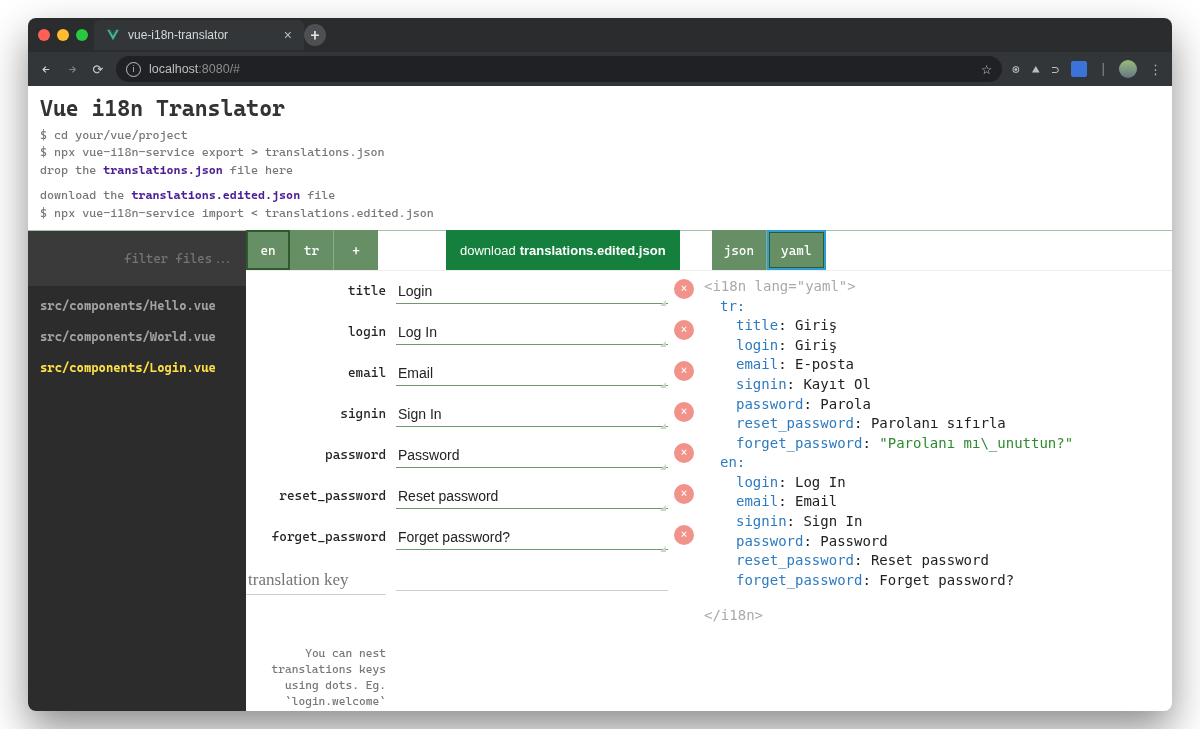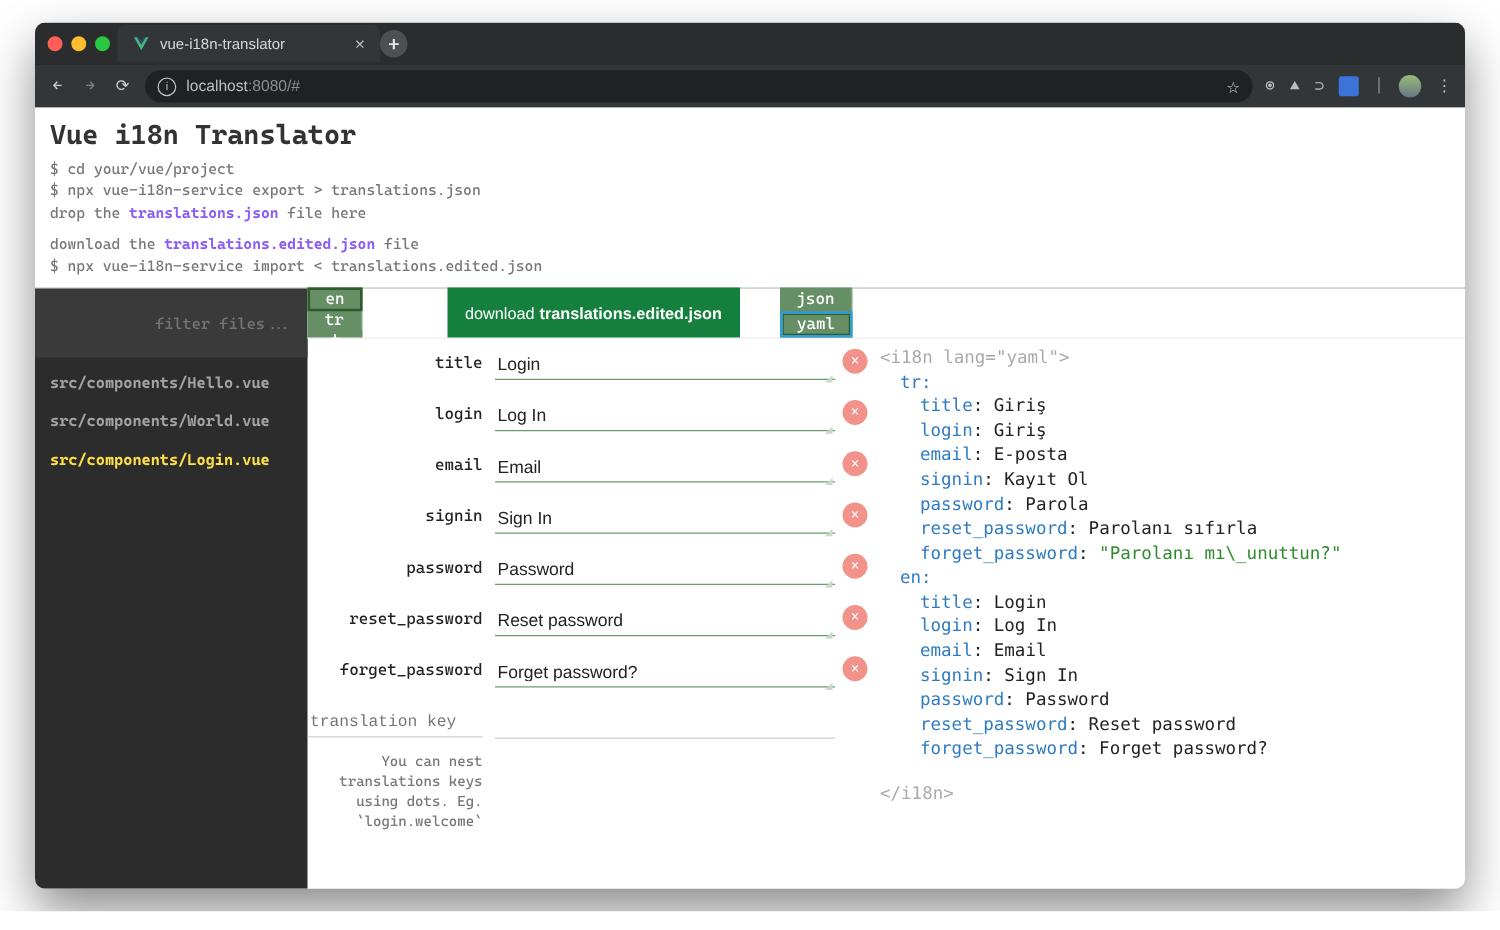--- a/index.html
+++ b/index.html
@@ -50,40 +50,40 @@
   .righticons .avatar{width:18px;height:18px;border-radius:50%;background:linear-gradient(#9b7,#678);}
   .righticons .gblue{width:16px;height:16px;background:#3b73d8;border-radius:2px;}
 
   
   .apphdr { padding:10px 12px 8px; border-bottom:1px solid #a8c2a8; background:#fff;}
   .apphdr h1 { font-size:22px; font-weight:700; color:#333; margin-bottom:6px;}
   .apphdr pre {
     font-family:inherit; color:#777; font-size:12px; line-height:1.45; white-space:pre;
   }
   .apphdr .blk { margin-bottom:8px;}
-  .apphdr strong{color:#8b5cf6}
+  .apphdr strong{color:#4c1d95}
 
   
   .main { display:flex; height:480px; }
   .sidebar { width:218px; background:#2c2c2c; color:#bdbdbd; display:flex; flex-direction:column;}
   .filter {
     background:#3a3a3a; color:#9a9a9a; border:none; outline:none;
     padding:20px 12px; font-family:inherit; font-size:12.5px;text-align:right;
   }
   .filelist { padding:4px 0;}
   .fileitem { padding:8px 12px; font-size:12.5px; color:#a3a3a3; cursor:pointer; white-space:nowrap;font-weight:bold;}
   .fileitem.active { color:#fde047; font-weight:700;}
 
   .center { flex:1; display:flex; flex-direction:column; }
   .toolbar {
     display:flex; align-items:center; gap:12px; height:40px;
     background:#fff; border-bottom:1px solid #eee; padding:0 0 0 0;
   }
   
-  .btngrp { display:flex; background:#668f66; height:40px;flex-direction:column; }
+  .btngrp { display:flex; background:#668f66; height:40px; }
   .tbtn {
     min-width:44px; padding:0 12px; height:40px; display:flex;align-items:center;justify-content:center;
     color:#fff; font-size:13px; border-right:1px solid rgba(255,255,255,.25); cursor:pointer;
     font-family:inherit;
   }
   .tbtn:last-child{border-right:none}
   .tbtn.active{ border:2px solid #2e5a2e; }
   .downloadbtn {
     background:#15803d; color:#fff; height:40px; display:flex; align-items:center;
     padding:0 14px; font-family:-apple-system,BlinkMacSystemFont,sans-serif; font-size:13px;
@@ -116,25 +116,25 @@
     position:absolute; right:20px; bottom:-2px; width:0;height:0;
     border-left:6px solid transparent; border-bottom:6px solid #c9d9c9;
   }
   .row .del {
     position:absolute; right:-8px; top:0;
     width:20px;height:20px;border-radius:50%;background:#f1938a;color:#fff;
     display:flex;align-items:center;justify-content:center;font-size:11px;cursor:pointer;
   }
   .newkey { display:flex; margin-top:4px;}
   .newkey .keyslot { width:150px; padding-right:10px;}
-  .newkey .keyslot input{ border-bottom:1.5px solid #cfcfcf; color:#9a9a9a; font-family:Liberation Mono, monospace; font-size:13px; text-align:left;}
+  .newkey .keyslot input{ border-bottom:1.5px solid #cfcfcf; color:#9a9a9a; font-family:Liberation Serif, serif; font-size:17px; text-align:left;}
   .newkey .valslot{flex:1; margin-right:18px;}
   .newkey .valslot input{border-bottom:1.5px solid #cfcfcf;}
   .hint {
-    width:150px; text-align:right; padding:6px 10px 0 0; color:#777; font-size:11.5px; line-height:1.4;
+    width:150px; text-align:right; padding:6px 10px 0 0; color:#777; font-size:11.5px; line-height:1.4;margin-top:40px;
   }
   .addbtn {
     background:#668f66; color:#fff; padding:3px 8px; font-size:12px;
     font-family:-apple-system,BlinkMacSystemFont,sans-serif; cursor:pointer;
   }
   .addline{display:flex; align-items:flex-start; margin-top:4px;}
   .addline .grow{flex:1; display:flex; justify-content:flex-end; padding-right:18px;}
 
   .preview {
     flex:1; padding:6px 8px 0 18px; font-size:14px; line-height:1.4;
@@ -291,21 +291,20 @@
             <div class="tag">&lt;i18n lang="yaml"&gt;</div>
             <div class="lvl1"><span class="k">tr:</span></div>
             <div class="lvl2"><span class="k">title</span>: <span class="v">Giriş</span></div>
             <div class="lvl2"><span class="k">login</span>: <span class="v">Giriş</span></div>
             <div class="lvl2"><span class="k">email</span>: <span class="v">E-posta</span></div>
             <div class="lvl2"><span class="k">signin</span>: <span class="v">Kayıt Ol</span></div>
             <div class="lvl2"><span class="k">password</span>: <span class="v">Parola</span></div>
             <div class="lvl2"><span class="k">reset_password</span>: <span class="v">Parolanı sıfırla</span></div>
             <div class="lvl2"><span class="k">forget_password</span>: <span class="s">"Parolanı mı\_unuttun?"</span></div>
             <div class="lvl1"><span class="k">en:</span></div>
-            <div class="lvl2"><span class="k">title</span>: <span class="v">Login</span></div>
             <div class="lvl2"><span class="k">login</span>: <span class="v">Log In</span></div>
             <div class="lvl2"><span class="k">email</span>: <span class="v">Email</span></div>
             <div class="lvl2"><span class="k">signin</span>: <span class="v">Sign In</span></div>
             <div class="lvl2"><span class="k">password</span>: <span class="v">Password</span></div>
             <div class="lvl2"><span class="k">reset_password</span>: <span class="v">Reset password</span></div>
             <div class="lvl2"><span class="k">forget_password</span>: <span class="v">Forget password?</span></div>
             <div class="closetag">&lt;/i18n&gt;</div>
           </div>
       </div>
     </div>

